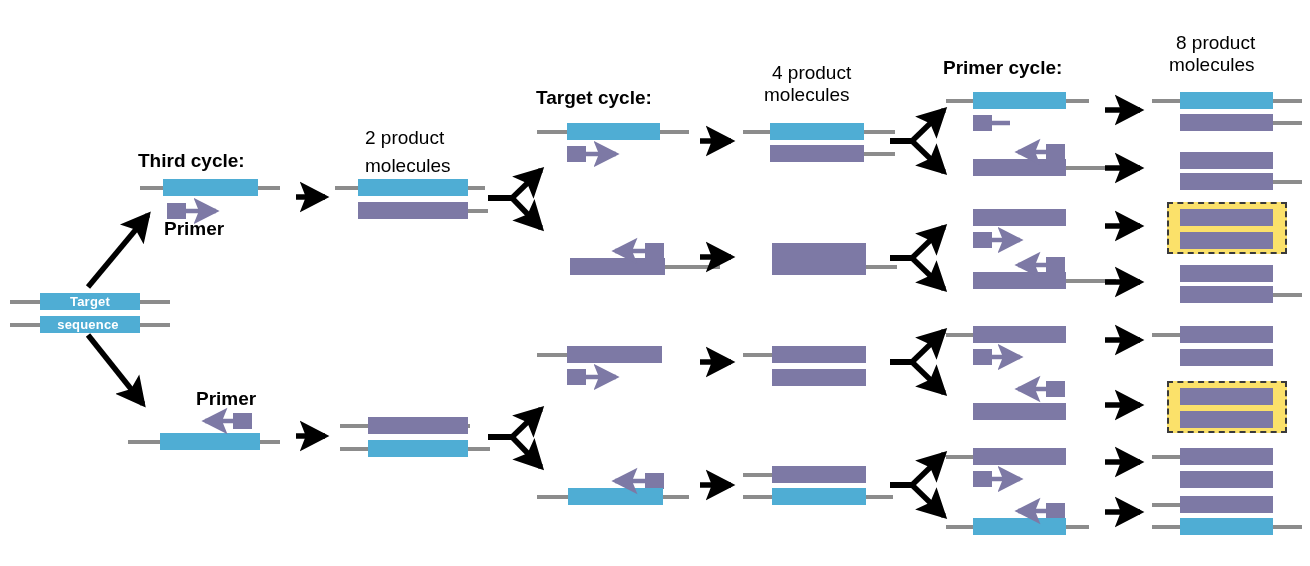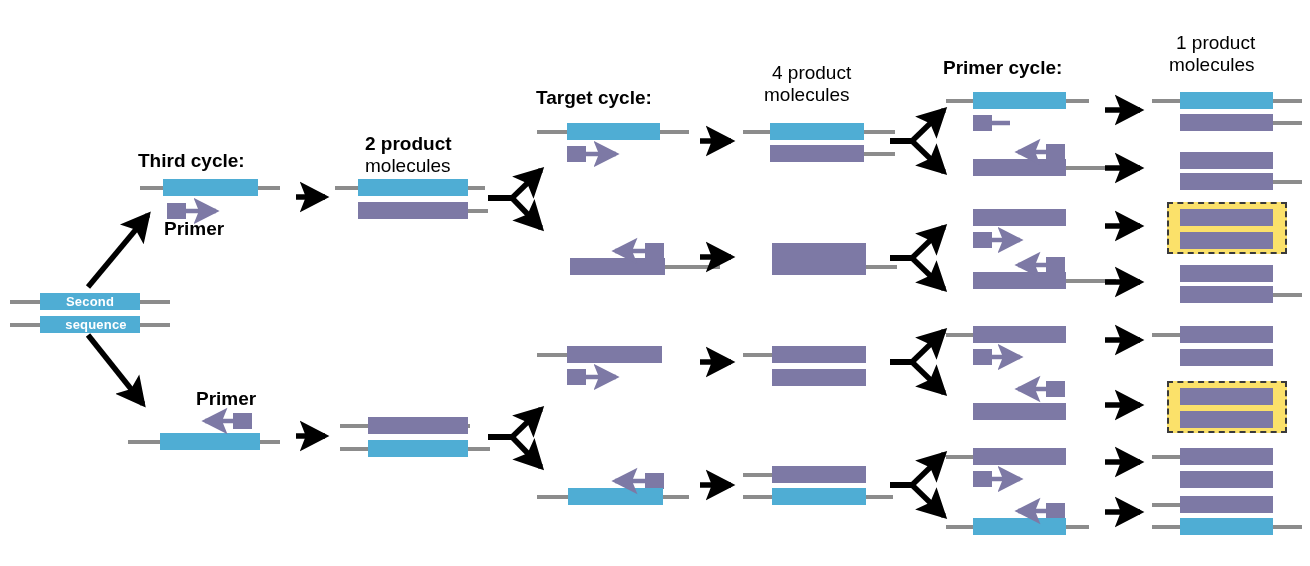--- a/index.html
+++ b/index.html
@@ -36,40 +36,40 @@
 <body>
 
 <div id="stage">
 
   <div class="lbl caption" style="left:8px;top:85px;"></div>
 
   <div class="lbl cyc" style="left:138px;top:150px;">Third cycle:</div>
   <div class="lbl cyc" style="left:536px;top:87px;">Target cycle:</div>
   <div class="lbl cyc" style="left:943px;top:57px;">Primer cycle:</div>
 
-  <div class="lbl prod" style="left:365px;top:133px;font-weight:bold;">2 product</div>
+  <div class="lbl prod" style="left:365px;top:127px;">2 product</div>
   <div class="lbl prod" style="left:365px;top:155px;">molecules</div>
 
   <div class="lbl prod" style="left:772px;top:62px;">4 product</div>
   <div class="lbl prod" style="left:764px;top:84px;">molecules</div>
 
-  <div class="lbl prod" style="left:1176px;top:32px;">1 product</div>
+  <div class="lbl prod" style="left:1176px;top:32px;">8 product</div>
   <div class="lbl prod" style="left:1169px;top:54px;">molecules</div>
 
   <div class="lbl primer" style="left:164px;top:218px;">Primer</div>
   <div class="lbl primer" style="left:196px;top:388px;">Primer</div>
 
   <div>
     <div class="strandline" style="left:10px;top:300px;width:160px;"></div>
     <div class="box blue" style="left:40px;top:293px;width:100px;"></div>
-    <div class="tgt-text" style="left:40px;top:293px;width:100px;">Second</div>
+    <div class="tgt-text" style="left:40px;top:293px;width:100px;">Target</div>
 
     <div class="strandline" style="left:10px;top:323px;width:160px;"></div>
     <div class="box blue" style="left:40px;top:316px;width:100px;"></div>
-    <div class="tgt-text" style="left:48px;top:316px;width:96px;">sequence</div>
+    <div class="tgt-text" style="left:40px;top:316px;width:96px;">sequence</div>
   </div>
 
   <div>
     <div class="strandline" style="left:140px;top:186px;width:140px;"></div>
     <div class="box blue" style="left:163px;top:179px;width:95px;"></div>
     <div class="primerbox" style="left:167px;top:203px;width:19px;"></div>
     <div class="ptail" style="left:186px;top:209px;width:17px;"></div>
   </div>
 
   <div>

